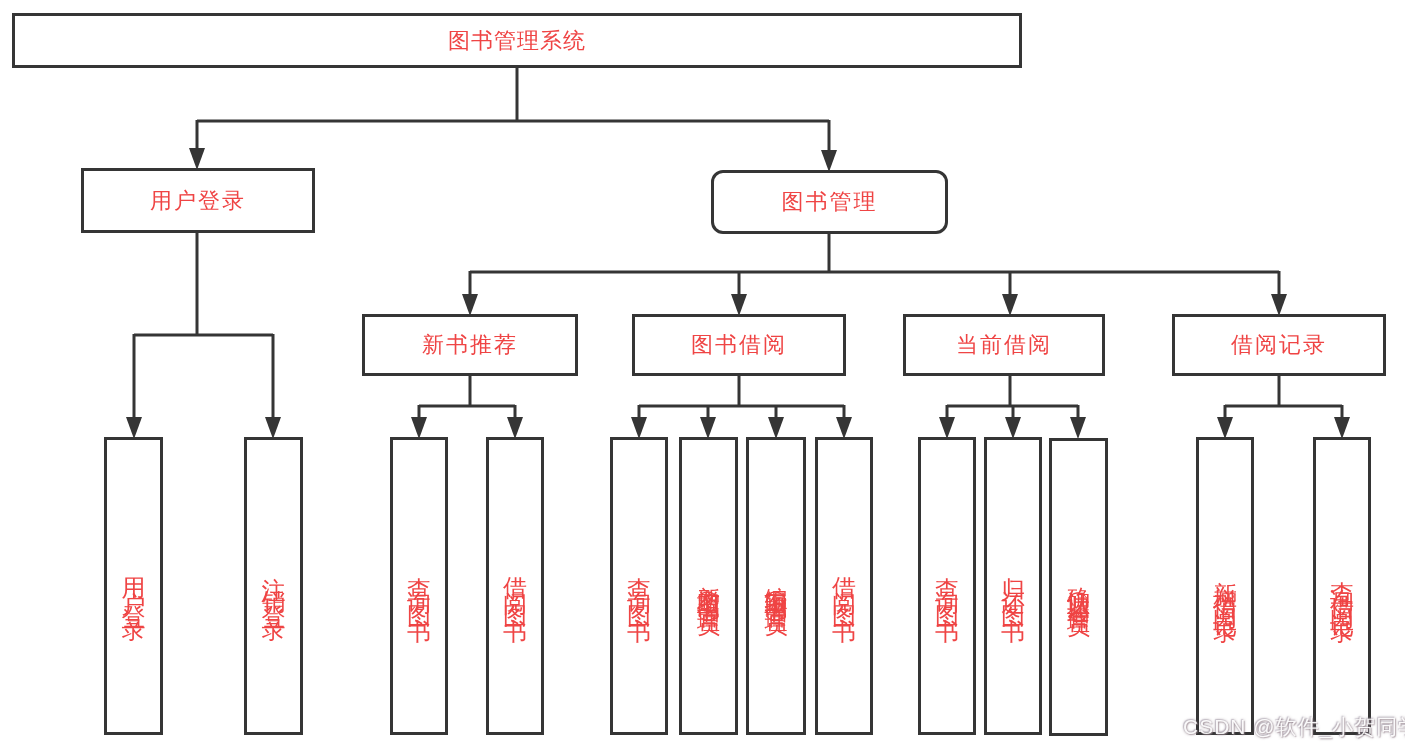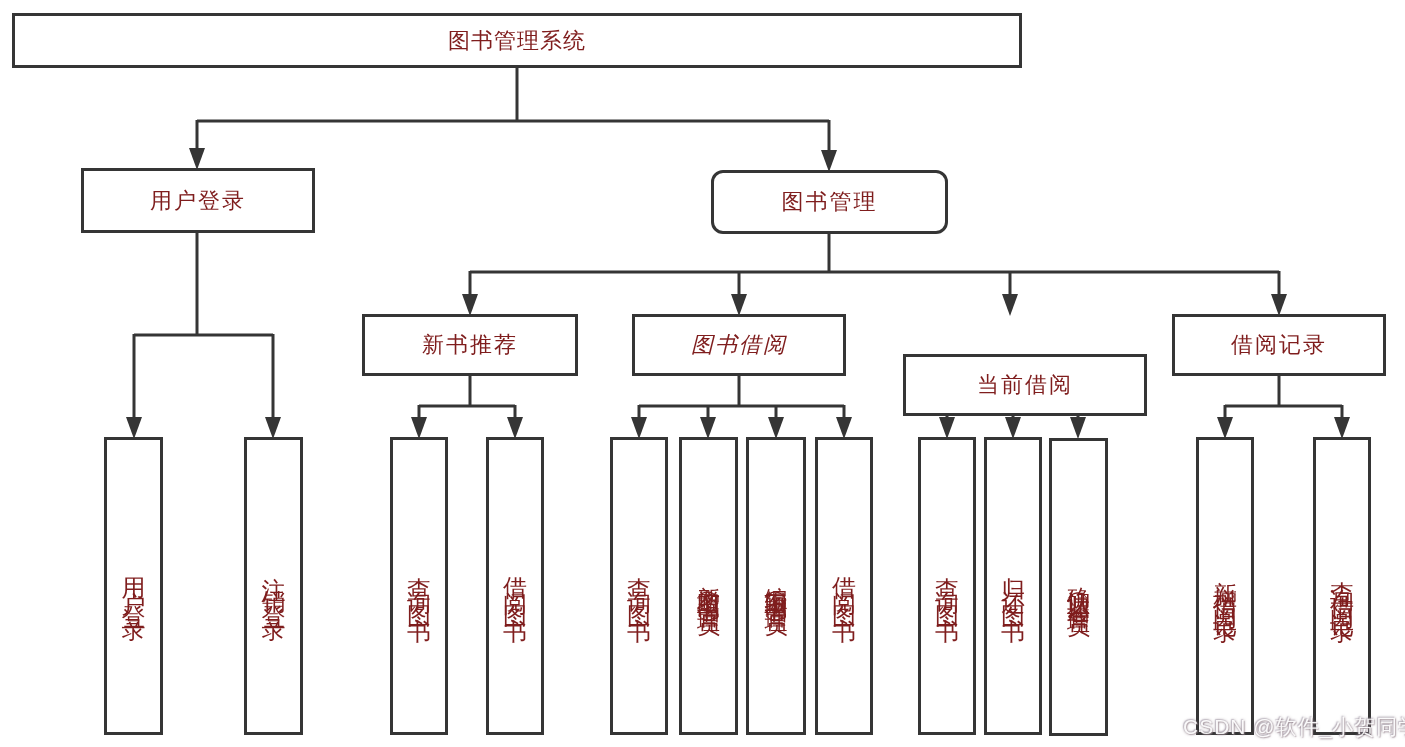--- a/index.html
+++ b/index.html
@@ -19,21 +19,21 @@
     position: absolute;
     left: 0;
     top: 0;
     z-index: 1;
   }
   .box {
     position: absolute;
     box-sizing: border-box;
     border: 3px solid #353535;
     background: #ffffff;
-    color: #7f1d1d;
+    color: #ef4444;
     display: flex;
     align-items: center;
     justify-content: center;
     z-index: 2;
   }
   .box.h span {
     font-size: 22px;
     letter-spacing: 2px;
     white-space: nowrap;
   }
@@ -147,24 +147,24 @@
   <div class="box h" style="left:81px; top:168px; width:234px; height:65px;">
     <span>用户登录</span>
   </div>
   <div class="box h" style="left:711px; top:170px; width:237px; height:64px;border-radius:12px;">
     <span>图书管理</span>
   </div>
 
   <div class="box h" style="left:362px; top:314px; width:216px; height:62px;">
     <span>新书推荐</span>
   </div>
-  <div class="box h" style="left:632px; top:314px; width:214px; height:62px;font-style:italic;">
+  <div class="box h" style="left:632px; top:314px; width:214px; height:62px;">
     <span>图书借阅</span>
   </div>
-  <div class="box h" style="left:903px; top:314px; width:244px; height:62px;margin-top:40px;">
+  <div class="box h" style="left:903px; top:314px; width:202px; height:62px;">
     <span>当前借阅</span>
   </div>
   <div class="box h" style="left:1172px; top:314px; width:214px; height:62px;">
     <span>借阅记录</span>
   </div>
 
   <div class="box v ls4" style="left:104px; top:437px; width:59px; height:298px;">
     <span>用户登录</span>
   </div>
   <div class="box v ls4" style="left:244px; top:437px; width:59px; height:298px;">

